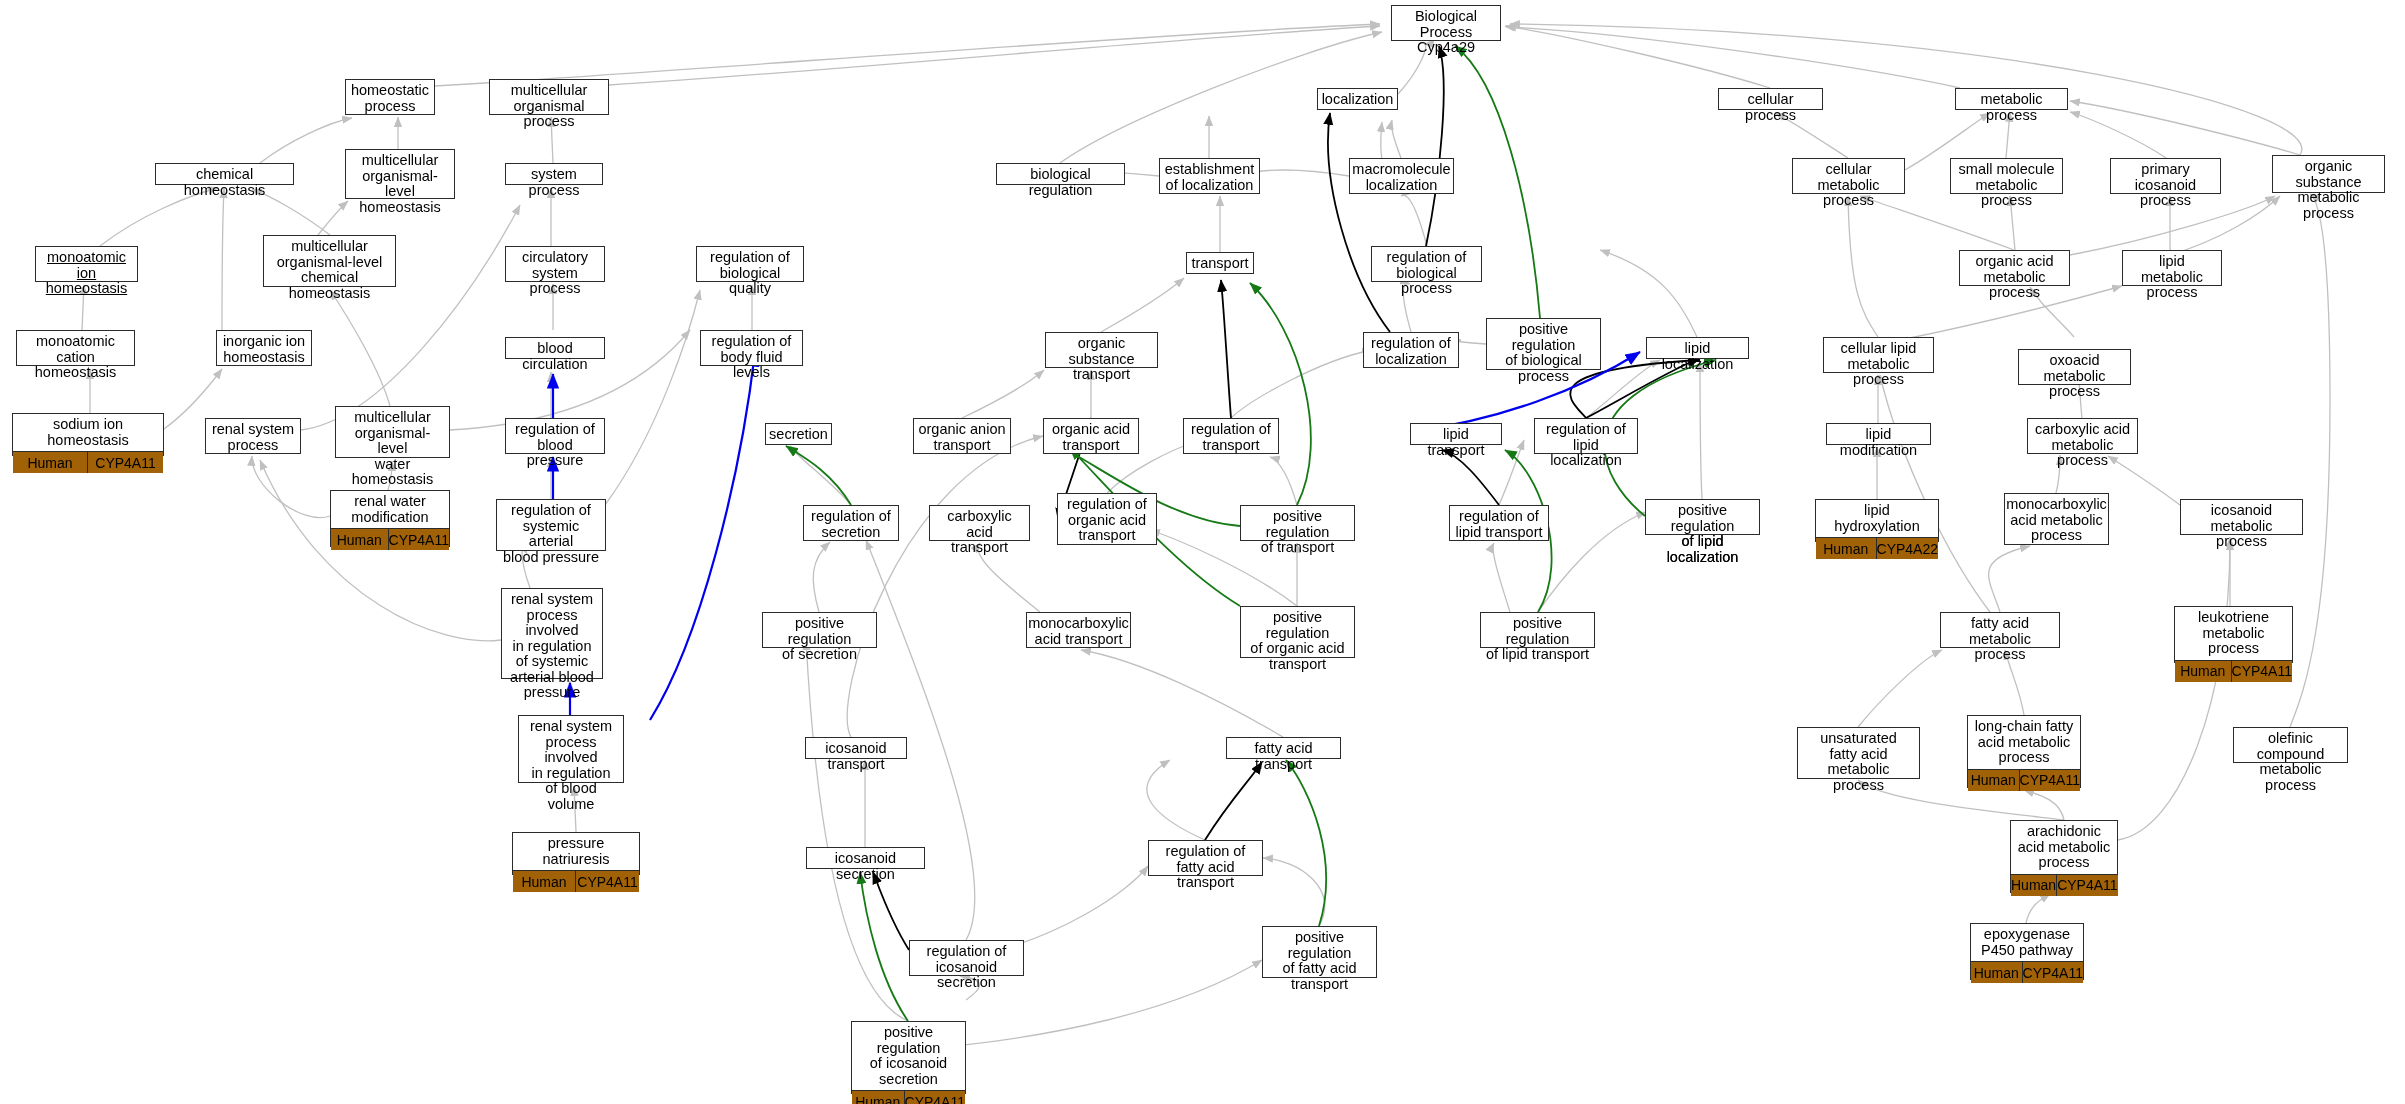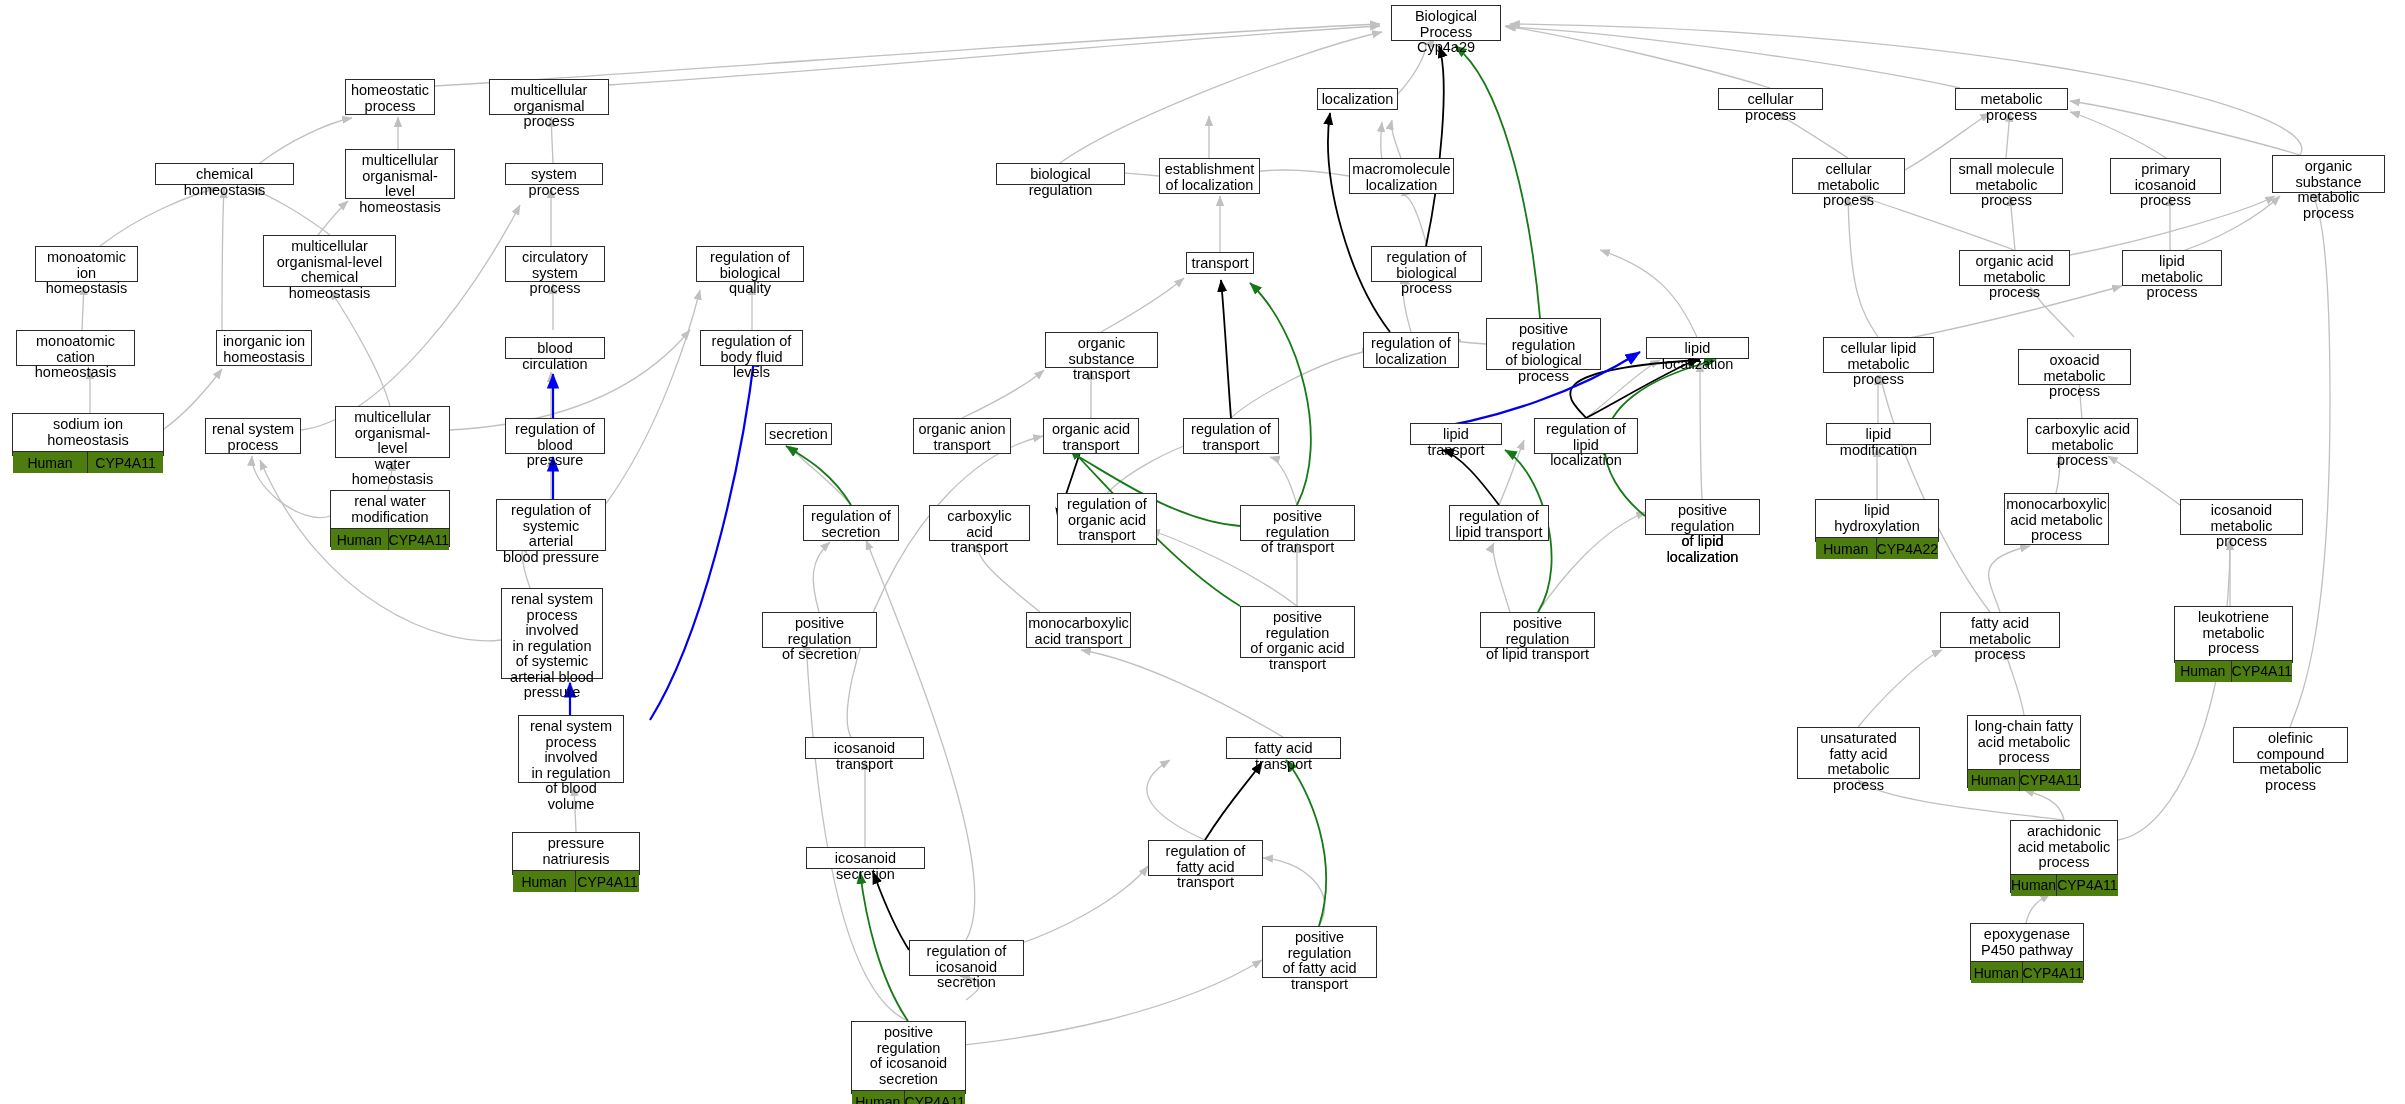--- a/index.html
+++ b/index.html
@@ -37,21 +37,21 @@
     display:flex;
     border-top:1.6px solid #2b2b2b;
     height:21px;
     flex:0 0 21px;
   }
   .annot .sp, .annot .gn{
     flex:1 1 50%;
     display:flex;align-items:center;justify-content:center;
     font-size:14px;
     color:#000000;
-    background:#4d7c0f;
+    background:#a16207;
     box-sizing:border-box;
   }
   .annot .sp{border-right:1.6px solid #2b2b2b;}
 </style>
 </head>
 <body>
 
 <div id="stage">
 
   <svg id="edges" viewBox="0 0 2405 1104">
@@ -266,21 +266,21 @@
 metabolic process</div>
       </div>
       <div class="node" style="left: 2110px; top: 158px; width: 111px; height: 36px;">
         <div class="title">primary icosanoid
 process</div>
       </div>
       <div class="node" style="left: 2272px; top: 155px; width: 113px; height: 38px;">
         <div class="title">organic substance
 metabolic process</div>
       </div>
-      <div class="node" style="left: 35px; top: 246px; width: 103px; height: 36px;">
+      <div class="node" style="left: 35px; top: 246px; width: 103px; height: 36px; text-decoration: underline;">
         <div class="title">monoatomic ion
 homeostasis</div>
       </div>
       <div class="node" style="left: 263px; top: 235px; width: 133px; height: 52px;">
         <div class="title">multicellular
 organismal-level
 chemical homeostasis</div>
       </div>
       <div class="node" style="left: 505px; top: 246px; width: 100px; height: 36px;">
         <div class="title">circulatory
@@ -483,21 +483,21 @@
           <div class="sp">Human</div>
           <div class="gn">CYP4A11</div>
         </div>
       </div>
       <div class="node" style="left: 518px; top: 715px; width: 106px; height: 68px;">
         <div class="title">renal system
 process involved
 in regulation
 of blood volume</div>
       </div>
-      <div class="node" style="left: 805px; top: 737px; width: 119px; height: 22px;">
+      <div class="node" style="left: 805px; top: 737px; width: 102px; height: 22px;">
         <div class="title">icosanoid transport</div>
       </div>
       <div class="node" style="left: 1226px; top: 737px; width: 115px; height: 22px;">
         <div class="title">fatty acid transport</div>
       </div>
       <div class="node" style="left: 1797px; top: 727px; width: 123px; height: 52px;">
         <div class="title">unsaturated
 fatty acid metabolic
 process</div>
       </div>

